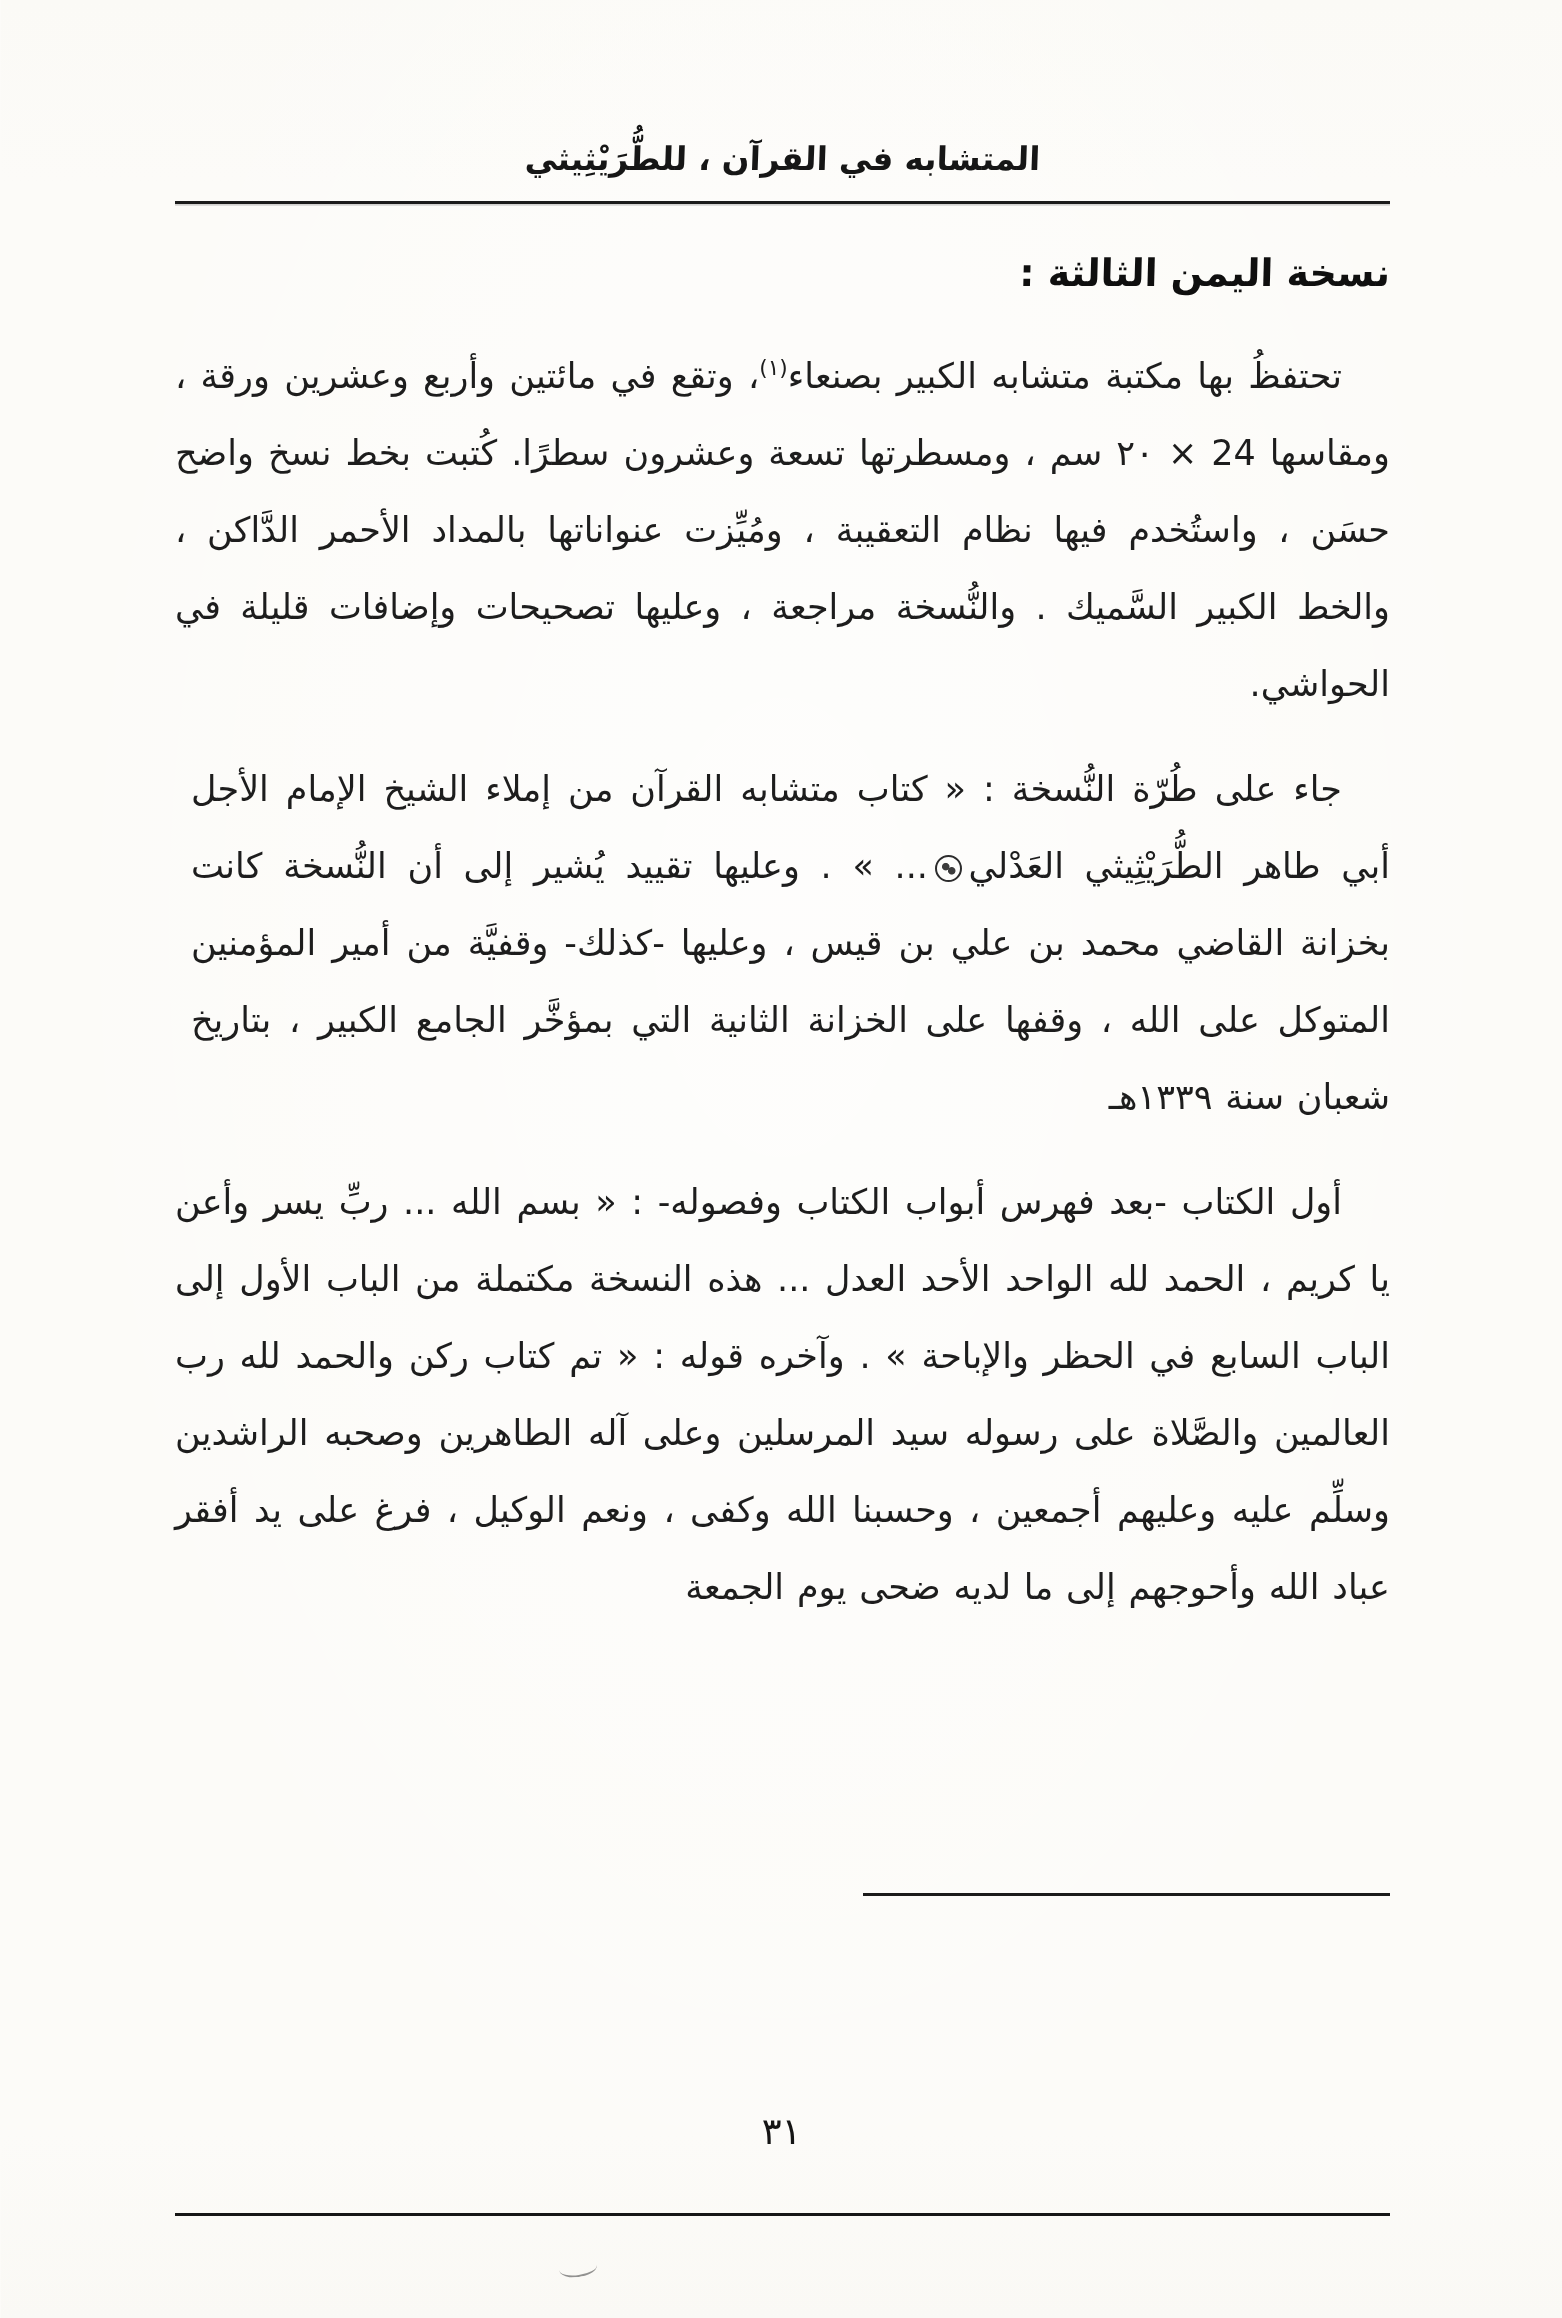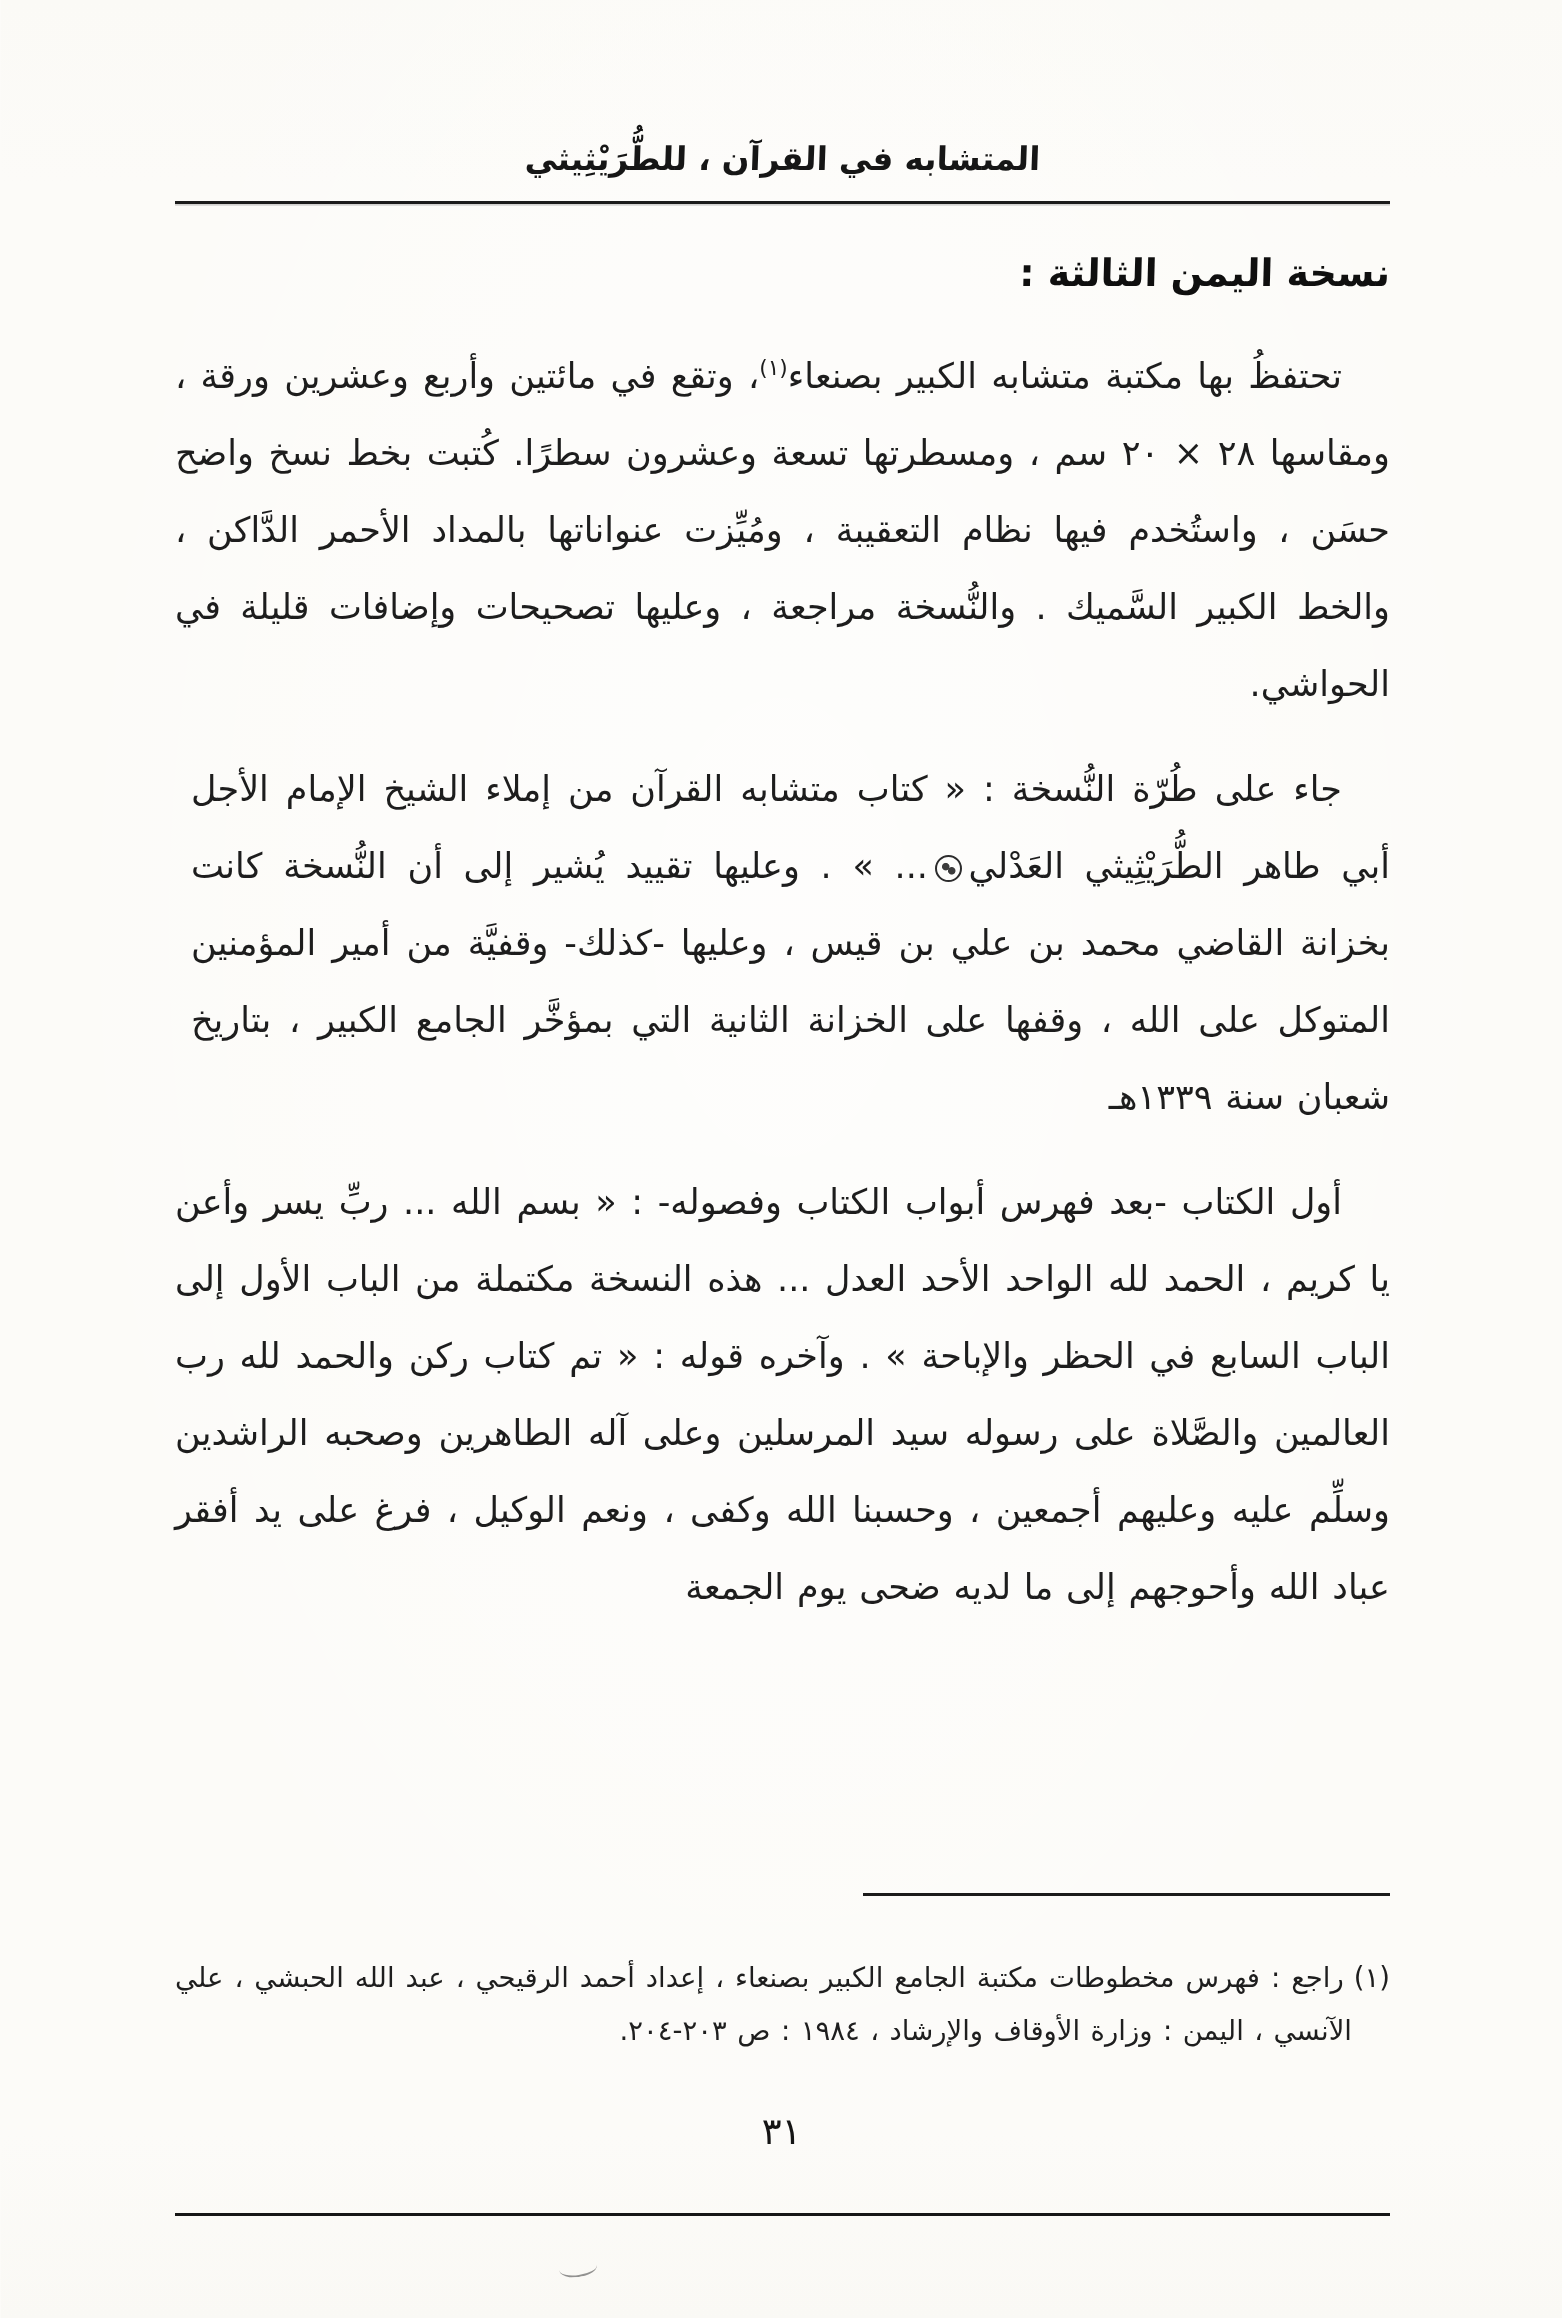--- a/index.html
+++ b/index.html
@@ -77,31 +77,30 @@
 
   <div class="content">
 
     <div class="header-title">المتشابه في القرآن ، للطُّرَيْثِيثي</div>
 
     <div class="header-rule"></div>
 
 
     <h2 class="section-heading">نسخة اليمن الثالثة :</h2>
 
-    <p class="para p2 indent"><span>تحتفظُ بها مكتبة متشابه الكبير بصنعاء</span><sup class="fn-ref">(١)</sup><span>، وتقع في مائتين وأربع وعشرين ورقة ، ومقاسها ٢٨ × ٢٠ سم ، ومسطرتها تسعة وعشرون سطرًا. كُتبت بخط نسخ واضح حسَن ، واستُخدم فيها نظام التعقيبة ، ومُيِّزت عنواناتها بالمداد الأحمر الدَّاكن ، والخط الكبير السَّميك . والنُّسخة مراجعة ، وعليها تصحيحات وإضافات قليلة في الحواشي.</span></p>
+    <p class="para p2 indent"><span>تحتفظُ بها مكتبة متشابه الكبير بصنعاء</span><sup class="fn-ref">(١)</sup><span>، وتقع في مائتين وأربع وعشرين ورقة ، ومقاسها 24 × ٢٠ سم ، ومسطرتها تسعة وعشرون سطرًا. كُتبت بخط نسخ واضح حسَن ، واستُخدم فيها نظام التعقيبة ، ومُيِّزت عنواناتها بالمداد الأحمر الدَّاكن ، والخط الكبير السَّميك . والنُّسخة مراجعة ، وعليها تصحيحات وإضافات قليلة في الحواشي.</span></p>
 
     <p class="para p3 indent"><span>جاء على طُرّة النُّسخة : « كتاب متشابه القرآن من إملاء الشيخ الإمام الأجل أبي طاهر الطُّرَيْثِيثي العَدْلي</span><span class="seal"></span><span>... » . وعليها تقييد يُشير إلى أن النُّسخة كانت بخزانة القاضي محمد بن علي بن قيس ، وعليها -كذلك- وقفيَّة من أمير المؤمنين المتوكل على الله ، وقفها على الخزانة الثانية التي بمؤخَّر الجامع الكبير ، بتاريخ شعبان سنة ١٣٣٩هـ</span></p>
 
     <p class="para p4 indent">أول الكتاب -بعد فهرس أبواب الكتاب وفصوله- : « بسم الله ... ربِّ يسر وأعن يا كريم ، الحمد لله الواحد الأحد العدل ... هذه النسخة مكتملة من الباب الأول إلى الباب السابع في الحظر والإباحة » . وآخره قوله : « تم كتاب ركن والحمد لله رب العالمين والصَّلاة على رسوله سيد المرسلين وعلى آله الطاهرين وصحبه الراشدين وسلِّم عليه وعليهم أجمعين ، وحسبنا الله وكفى ، ونعم الوكيل ، فرغ على يد أفقر عباد الله وأحوجهم إلى ما لديه ضحى يوم الجمعة</p>
 
   </div>
 
   <div class="footnote-sep"></div>
 
-  <p class="footnote"><span class="fn-marker">(١)</span><span>راجع : فهرس مخطوطات مكتبة الجامع الكبير بصنعاء ، إعداد أحمد الرقيحي ، عبد الله الحبشي ، علي الآنسي ، اليمن : وزارة الأوقاف والإرشاد ، ١٩٨٤ : ص ٢٠٣-٢٠٤.</span></p>
 
   <div class="page-number">٣١</div>
 
   <div class="bottom-rule"></div>
 
   <div class="scan-artifact"></div>
 
 </div>
 
 

